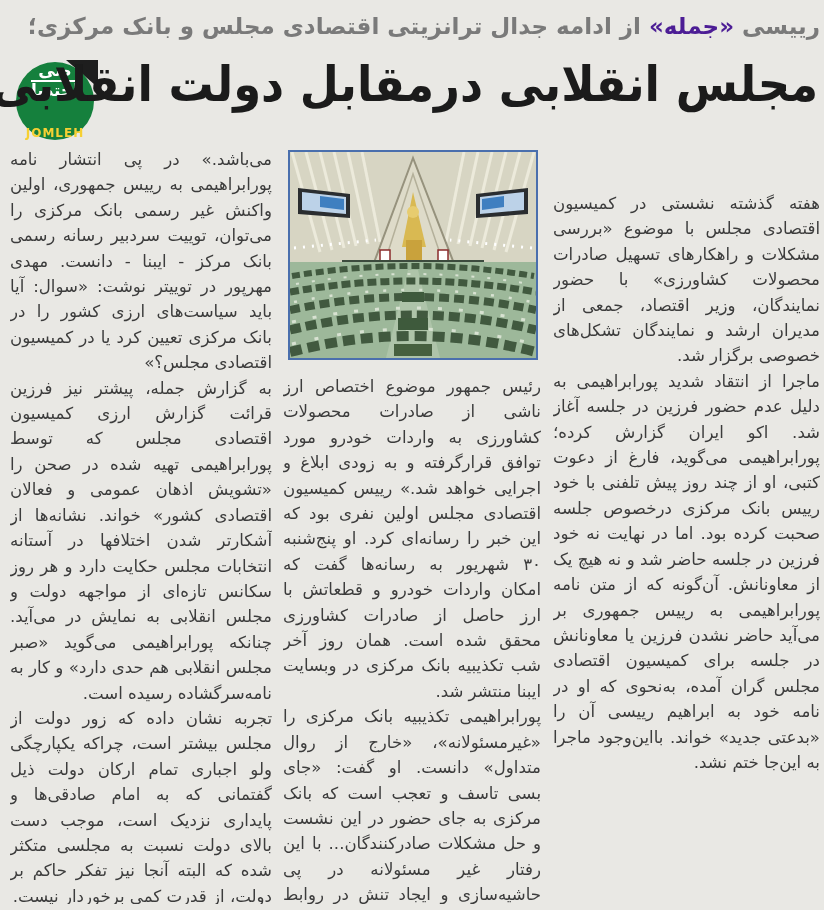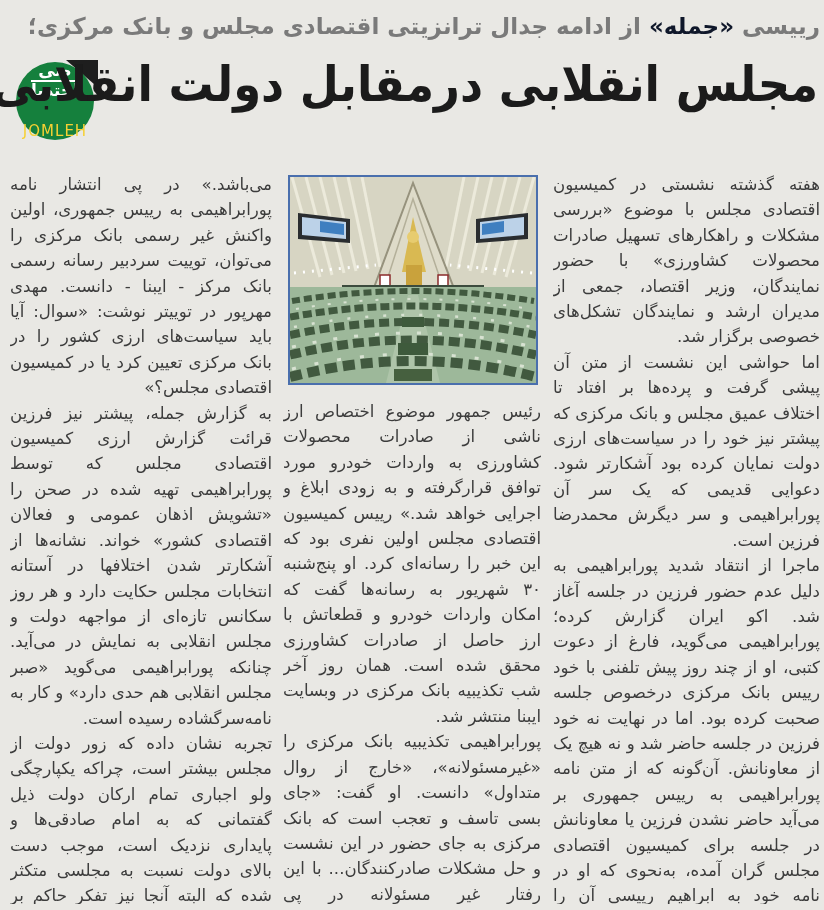--- a/index.html
+++ b/index.html
@@ -13,21 +13,21 @@
   .page{position:absolute;inset:0;direction:rtl;}
 
   
   .kicker{
     position:absolute;top:13px;right:4px;left:100px;
     text-align:right;
     font-size:23px;font-weight:bold;color:#7a7a7a;
     letter-spacing:0;
     white-space:nowrap;
   }
-  .kicker .hl{color:#0f172a;}
+  .kicker .hl{color:#4c1d95;}
 
   
   .headline{
     position:absolute;top:56px;right:6px;left:104px;
     margin:0;
     font-size:45px;font-weight:900;color:#1b1b1b;
     text-align:center;
     white-space:nowrap;
     transform:scaleY(1.08);
     transform-origin:top;
@@ -49,33 +49,33 @@
     display:flex;flex-direction:column;align-items:center;justify-content:space-between;
     color:#ffffff;
   }
   .badge .ar{
     font-weight:bold;font-size:17px;line-height:17px;text-align:center;
   }
   .badge .ar .l1{display:block;border-bottom:2px solid #fff;padding:0 6px 1px;}
   .badge .ar .l2{display:block;}
   .badge .latin{
     margin-top:4px;
-    font-size:15px;font-weight:normal;letter-spacing:1px;color:#f6d033;
+    font-size:12px;font-weight:bold;letter-spacing:1px;color:#f6d033;
     direction:ltr;
   }
 
   
   .col{
-    position:absolute;top:172px;bottom:6px;
+    position:absolute;top:147px;bottom:6px;
     font-size:16.6px;line-height:25.4px;color:#3c3c3c;
     text-align:justify;text-align-last:right;
     overflow:hidden;
   }
   .col p{margin:0;}
-  .col-right{left:553px;width:267px;}
+  .col-right{left:553px;width:267px;margin-top:44px;}
   .col-mid{left:283px;width:258px;}
   .col-left{left:10px;width:262px;}
 
   
   .photo{
     width:246px;height:206px;
     margin:3px 3px 14px 5px;
     border:2px solid #4a6fad;
     background:#d8d6c6;
     display:block;
@@ -99,21 +99,20 @@
         <span class="l2">اختصا</span>
       </div>
       <div class="latin">JOMLEH</div>
     </div>
   </div>
 
   <h1 class="headline">مجلس انقلابی درمقابل دولت انقلابی</h1>
 
   <div class="col col-right">
     <p>هفته گذشته نشستی در کمیسیون اقتصادی مجلس با موضوع «بررسی مشکلات و راهکارهای تسهیل صادرات محصولات کشاورزی» با حضور نمایندگان، وزیر اقتصاد، جمعی از مدیران ارشد و نمایندگان تشکل‌های خصوصی برگزار شد.</p>
-    <p>اما حواشی این نشست از متن آن پیشی گرفت و پرده‌ها بر افتاد تا اختلاف عمیق مجلس و بانک مرکزی که پیشتر نیز خود را در سیاست‌های ارزی دولت نمایان کرده بود آشکارتر شود. دعوایی قدیمی که یک سر آن پورابراهیمی و سر دیگرش محمدرضا فرزین است.</p>
     <p>ماجرا از انتقاد شدید پورابراهیمی به دلیل عدم حضور فرزین در جلسه آغاز شد. اکو ایران گزارش کرده؛ پورابراهیمی می‌گوید، فارغ از دعوت کتبی، او از چند روز پیش تلفنی با خود رییس بانک مرکزی درخصوص جلسه صحبت کرده بود. اما در نهایت نه خود فرزین در جلسه حاضر شد و نه هیچ یک از معاونانش. آن‌گونه که از متن نامه پورابراهیمی به رییس جمهوری بر می‌آید حاضر نشدن فرزین یا معاونانش در جلسه برای کمیسیون اقتصادی مجلس گران آمده، به‌نحوی که او در نامه خود به ابراهیم رییسی آن را «بدعتی جدید» خواند. بااین‌وجود ماجرا به این‌جا ختم نشد.</p>
 
   </div>
 
   <div class="col col-mid">
     <div class="photo">
       <svg viewBox="0 0 246 206" preserveAspectRatio="none">
 
         <rect x="0" y="0" width="246" height="110" fill="#d7d5c3"></rect>
 

